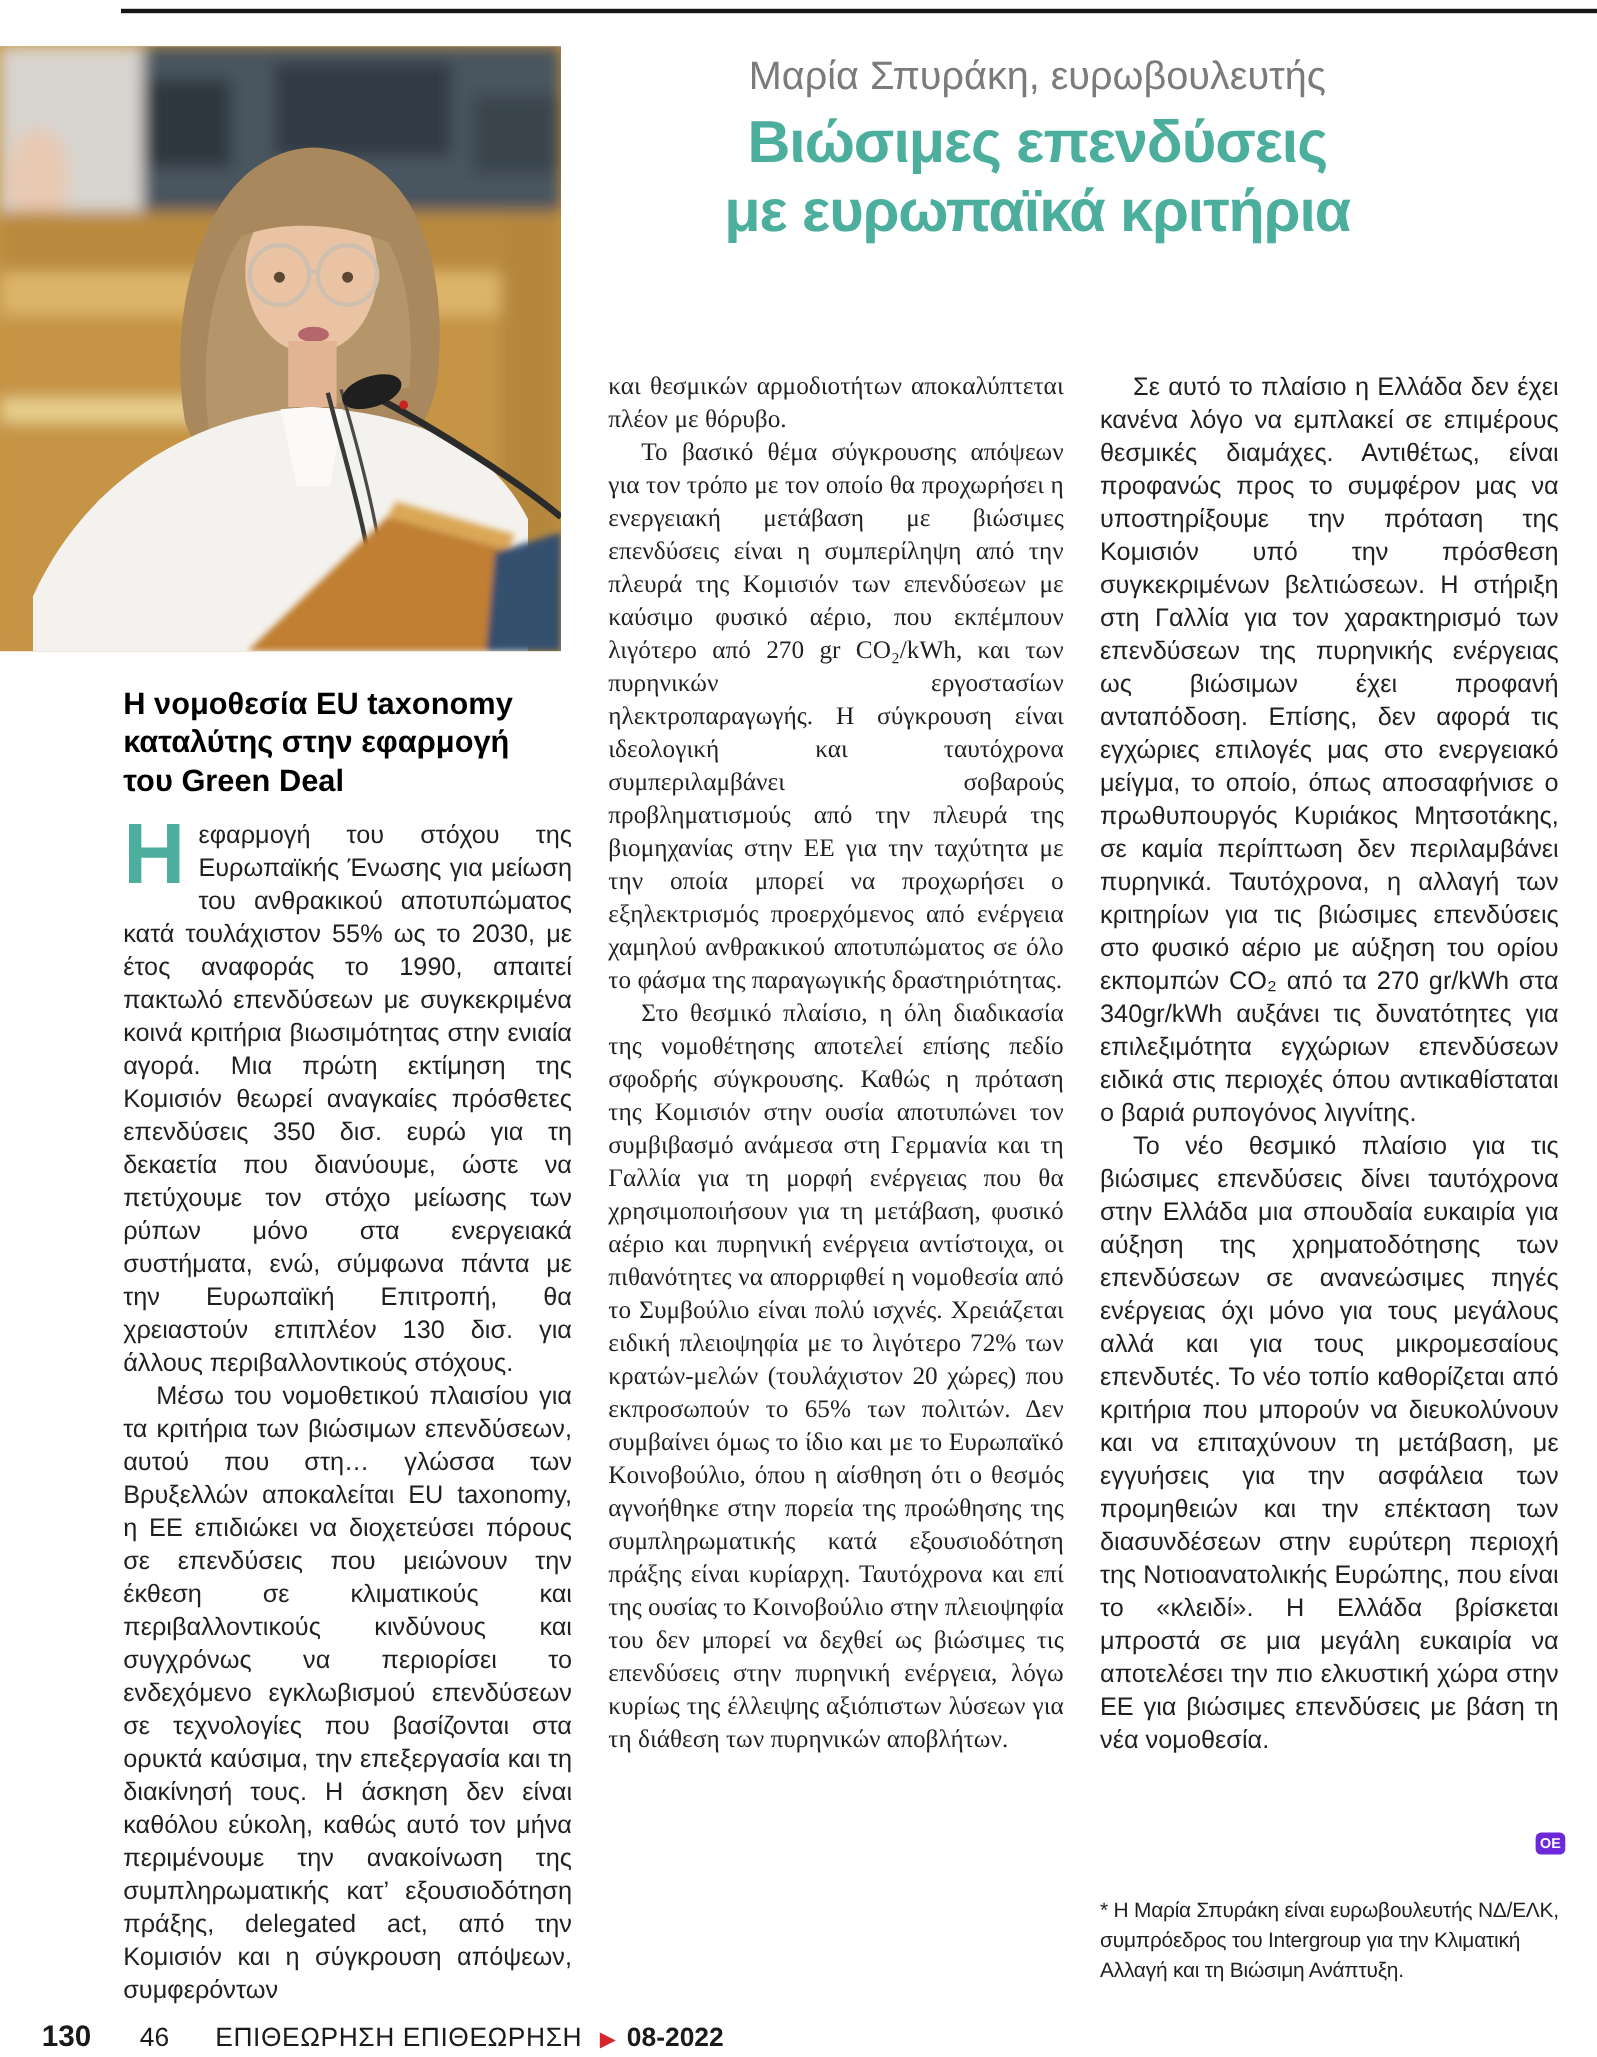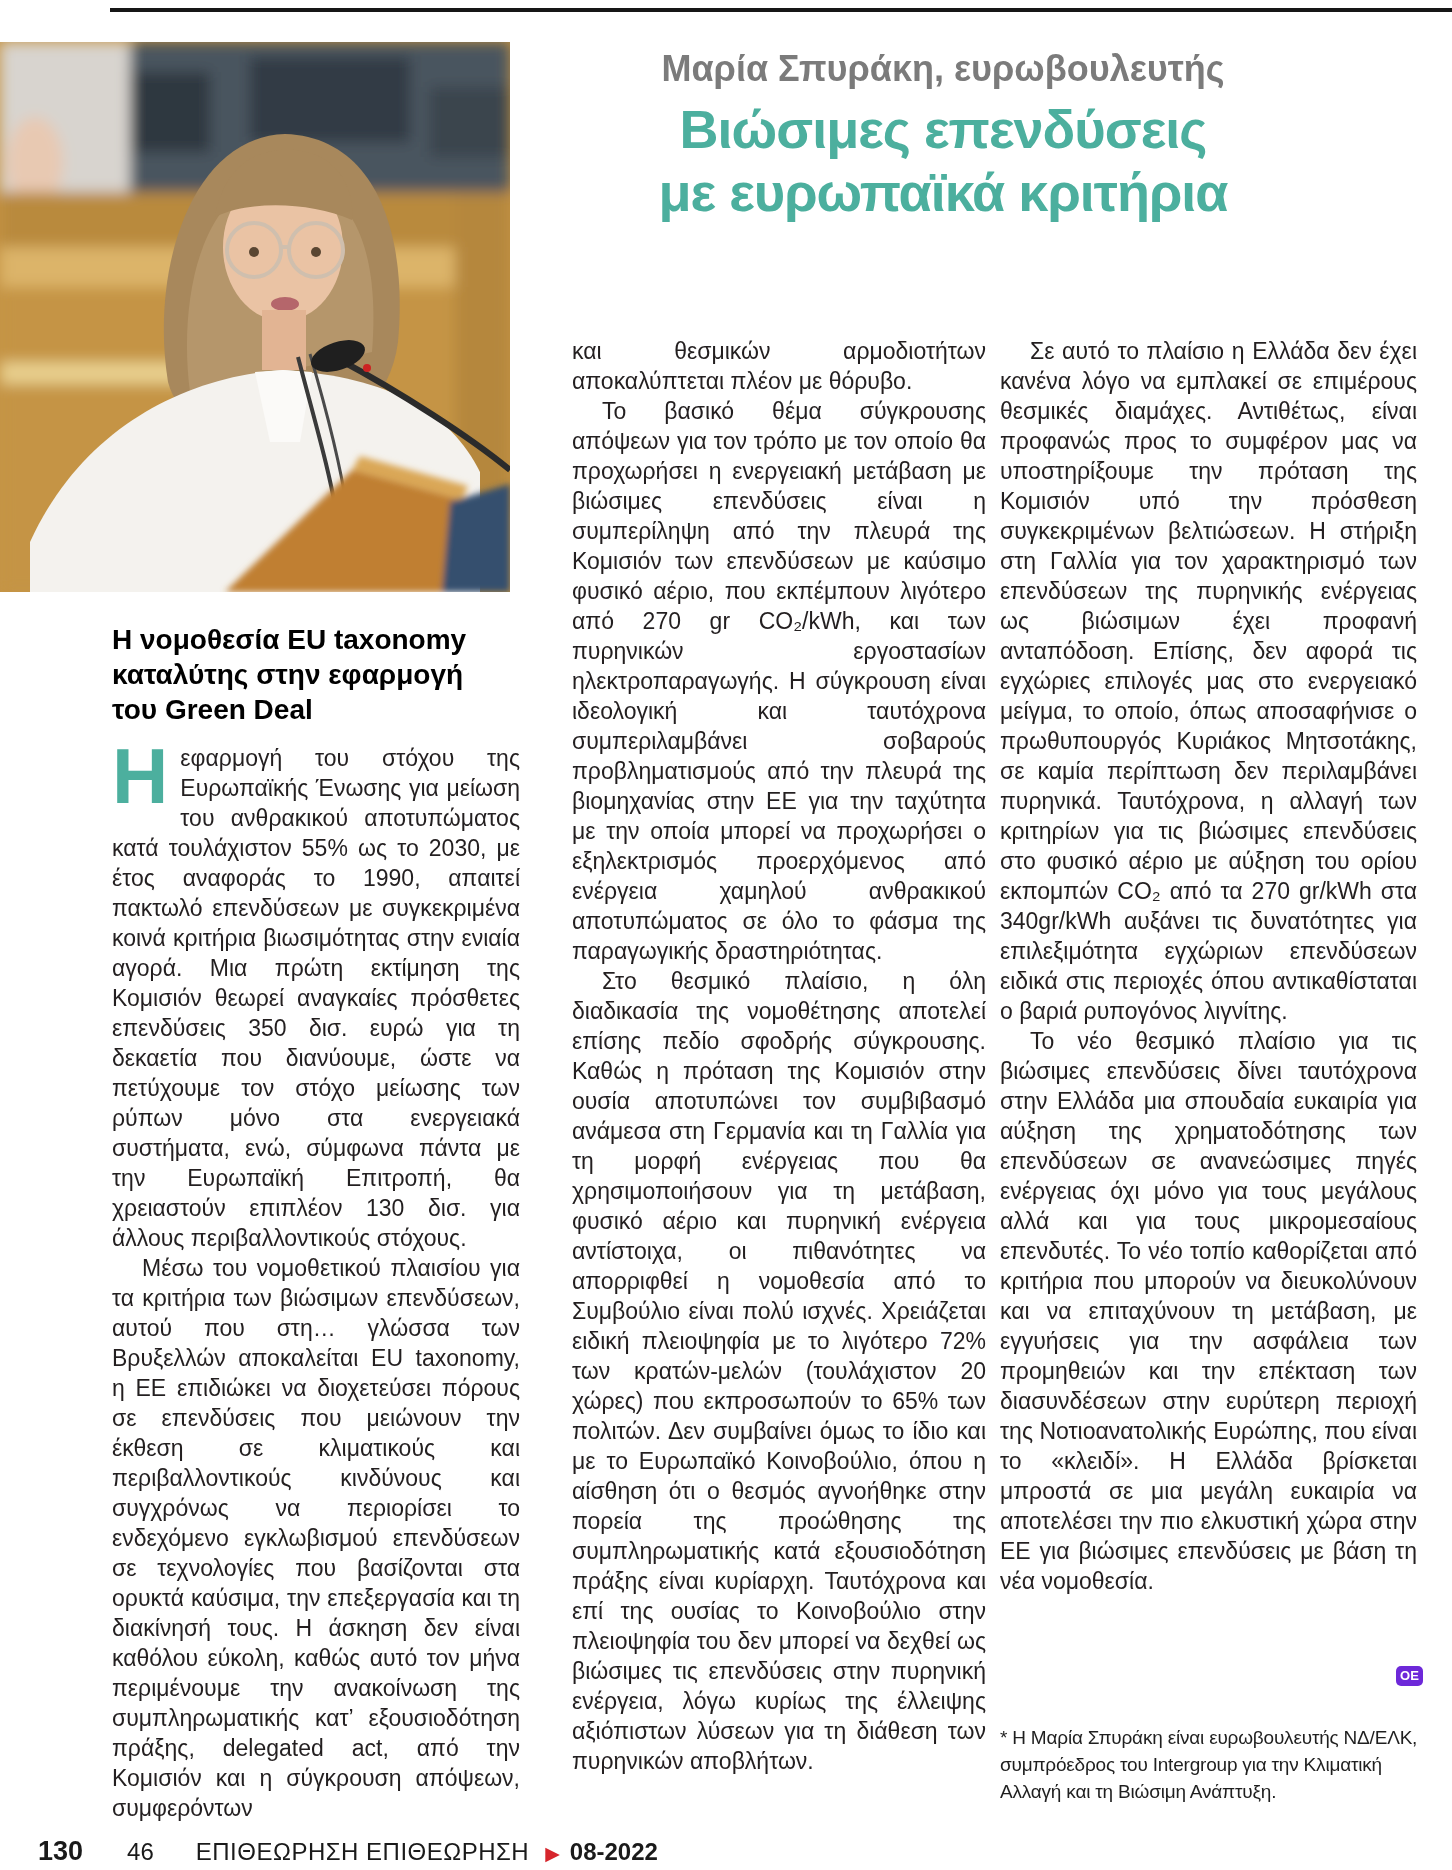--- a/index.html
+++ b/index.html
@@ -9,29 +9,29 @@
     color:#231f20;overflow:hidden;
   }
   .top-rule{position:absolute;left:110px;right:0;top:8px;height:4px;background:#161616;}
 
   
   .photo{position:absolute;left:0;top:42px;width:510px;height:550px;overflow:hidden;background:#c59445;}
   .photo svg{display:block;}
 
   
   .headline{position:absolute;left:553px;top:48px;width:780px;text-align:center;}
-  .byline{font-size:36px;color:#7b7b7b;font-weight:700;letter-spacing:0px;margin:0 0 8px 0;}
+  .byline{font-size:36px;color:#7b7b7b;font-weight:400;letter-spacing:0px;margin:0 0 8px 0;}
   .title{font-size:54px;line-height:63px;font-weight:700;color:#4caf9e;letter-spacing:-1px;margin:0;}
 
   
   .col{position:absolute;text-align:justify;font-size:23px;line-height:30px;}
   .col p{margin:0;}
   .col .indent{text-indent:30px;}
   #col-left{left:112px;top:622px;width:408px;}
-  #col-middle{left:572px;top:336px;width:414px;}
+  #col-middle{left:553px;top:336px;width:414px;font-family:Liberation Serif, serif;}
   #col-right{left:1000px;top:336px;width:417px;}
 
   .section-heading{
     font-size:28px;line-height:35px;font-weight:700;color:#000000;
     white-space:pre-line;text-align:left;margin:0 0 16px 0;
   }
   .dropcap{
     float:left;font-size:78px;line-height:58px;font-weight:700;color:#4caf9e;
     margin:4px 12px 0 0;
   }

